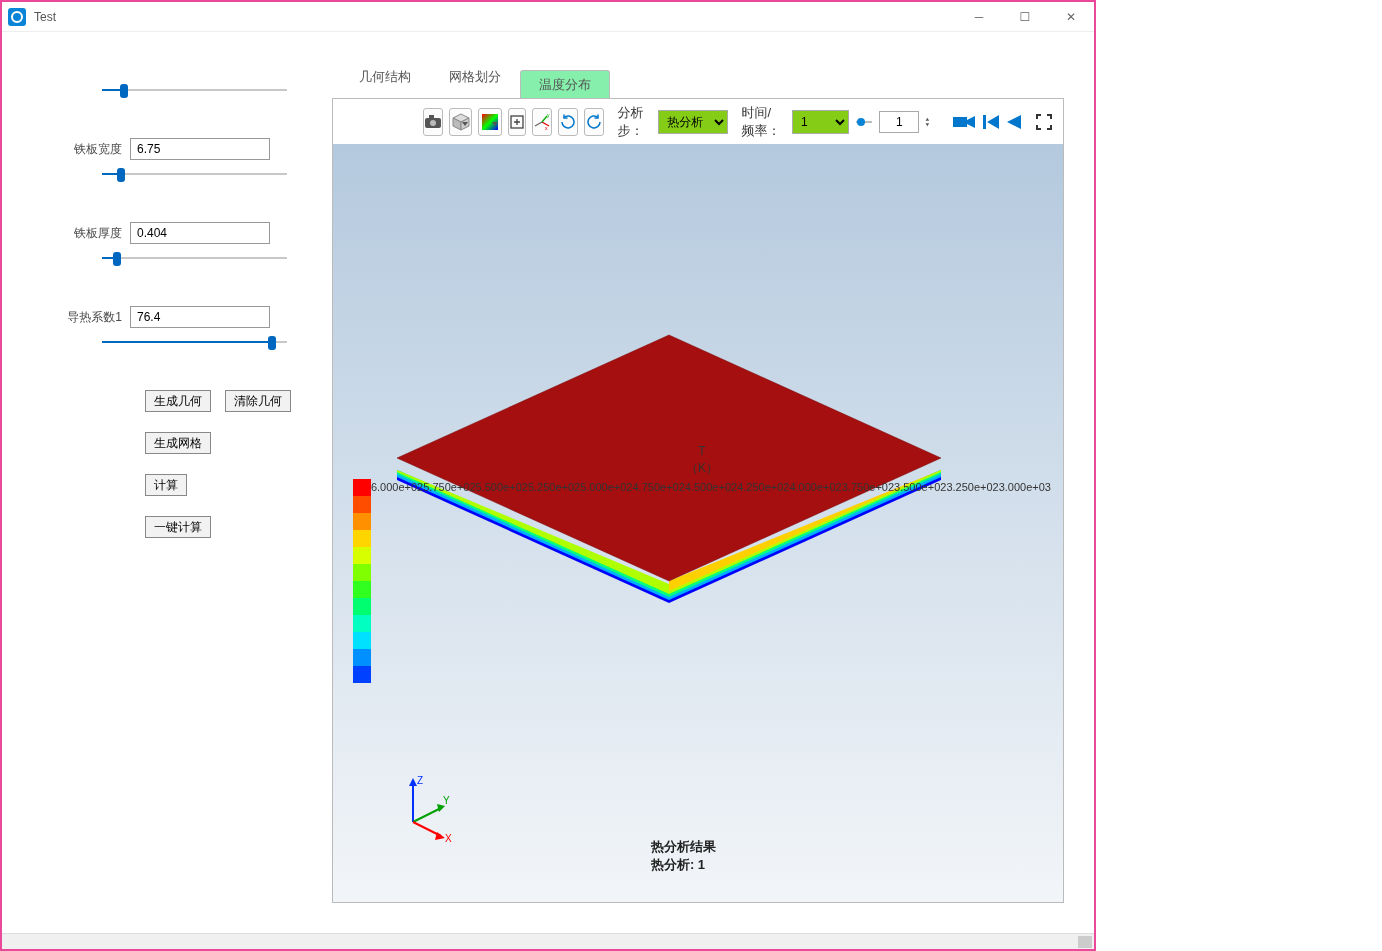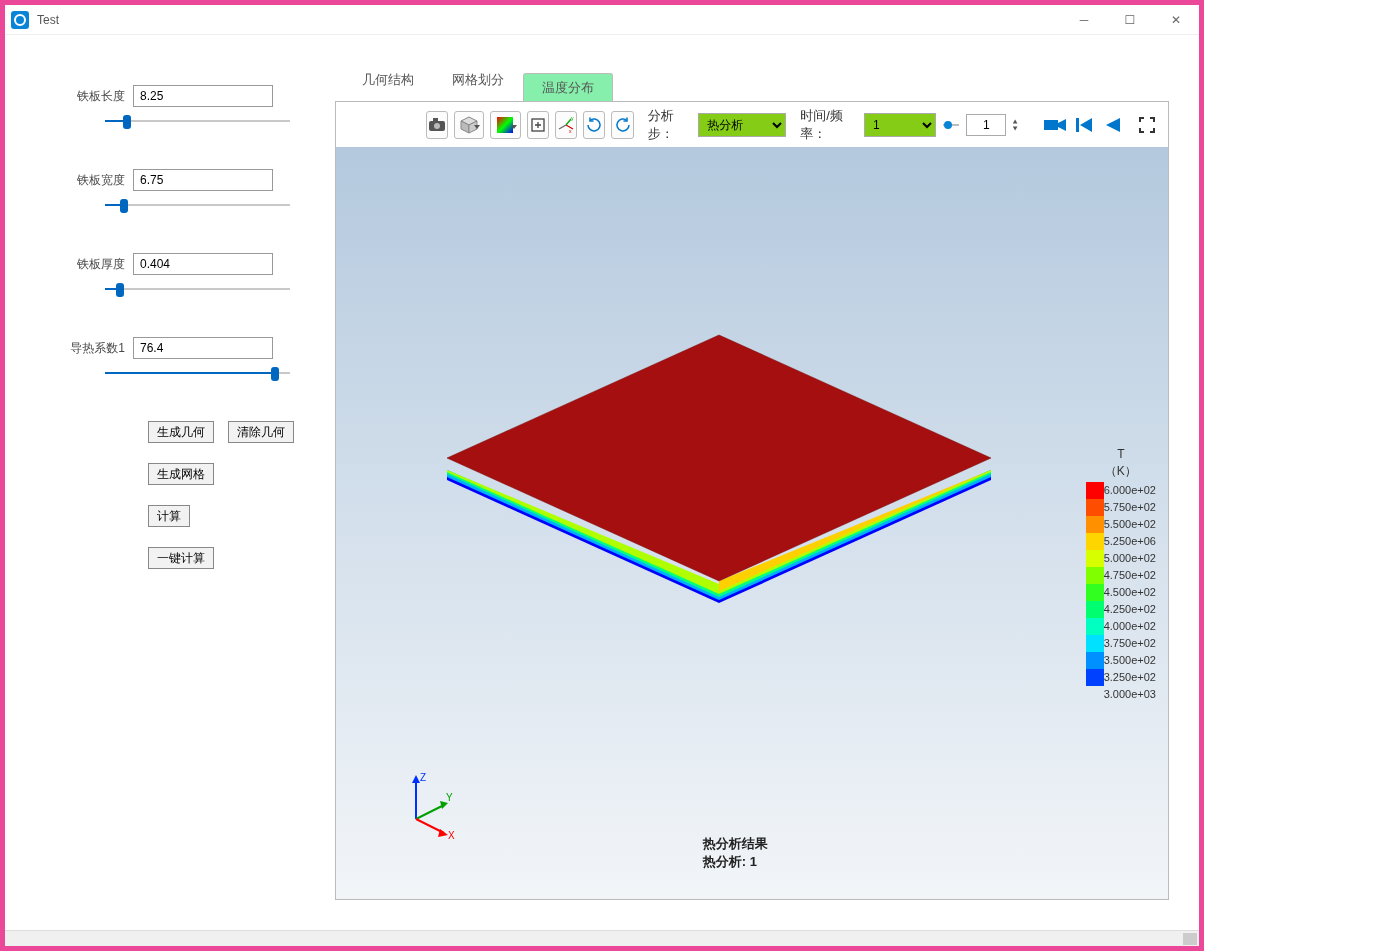--- a/index.html
+++ b/index.html
@@ -5,25 +5,25 @@
   * { box-sizing: border-box; }
   body {
     margin: 0;
     font-family: "Microsoft YaHei", "Segoe UI", Arial, sans-serif;
     font-size: 12px;
     background: #fff;
     color: #333;
     overflow: hidden;
   }
   .window {
-    width: 1204px;
+    width: 1096px;
     height: 951px;
     display: flex;
     flex-direction: column;
-    border: 5px solid #ec4899;
+    border: 2px solid #ec4899;
     background: #fff;
   }
   .titlebar {
     height: 30px;
     background: #fff;
     display: flex;
     align-items: center;
     padding: 0 0 0 6px;
     border-bottom: 1px solid #eee;
   }
@@ -251,21 +251,21 @@
     width: 18px;
     display: flex;
     flex-direction: column;
   }
   .legend-swatch {
     height: 17px;
     width: 18px;
   }
   .legend-labels {
     display: flex;
-    flex-direction: column;
+    flex-direction: row;
   }
   .legend-label {
     height: 17px;
     line-height: 17px;
     font-family: Arial, sans-serif;
   }
 
   .hscroll {
     height: 16px;
     background: #f0f0f0;
@@ -298,24 +298,20 @@
       <div class="win-btn">☐</div>
       <div class="win-btn">✕</div>
     </div>
   </div>
 
   <div class="content">
 
     <div class="left-panel">
       <div id="param-container">
           <div class="param-row">
-            <div class="param-top">
-              <div class="param-label">铁板长度</div>
-              <input class="param-input" value="8.25" style="">
-            </div>
             <div class="param-slider-wrap">
               <div class="slider-track"></div>
               <div class="slider-fill" style="width:12%"></div>
               <div class="slider-thumb" style="left:12%"></div>
             </div>
           </div>
           <div class="param-row">
             <div class="param-top">
               <div class="param-label">铁板宽度</div>
               <input class="param-input" value="6.75" style="">
@@ -530,21 +526,21 @@
                   <div class="legend-swatch" style="background: rgb(0, 255, 192);"></div>
                   <div class="legend-swatch" style="background: rgb(0, 224, 255);"></div>
                   <div class="legend-swatch" style="background: rgb(0, 144, 255);"></div>
                   <div class="legend-swatch" style="background: rgb(0, 64, 255);"></div>
                   <div class="legend-swatch" style="background: rgb(0, 0, 255); height: 0px;"></div>
                 </div>
                 <div class="legend-labels">
                   <div class="legend-label">6.000e+02</div>
                   <div class="legend-label">5.750e+02</div>
                   <div class="legend-label">5.500e+02</div>
-                  <div class="legend-label">5.250e+06</div>
+                  <div class="legend-label">5.250e+02</div>
                   <div class="legend-label">5.000e+02</div>
                   <div class="legend-label">4.750e+02</div>
                   <div class="legend-label">4.500e+02</div>
                   <div class="legend-label">4.250e+02</div>
                   <div class="legend-label">4.000e+02</div>
                   <div class="legend-label">3.750e+02</div>
                   <div class="legend-label">3.500e+02</div>
                   <div class="legend-label">3.250e+02</div>
                   <div class="legend-label">3.000e+03</div>
                 </div>

